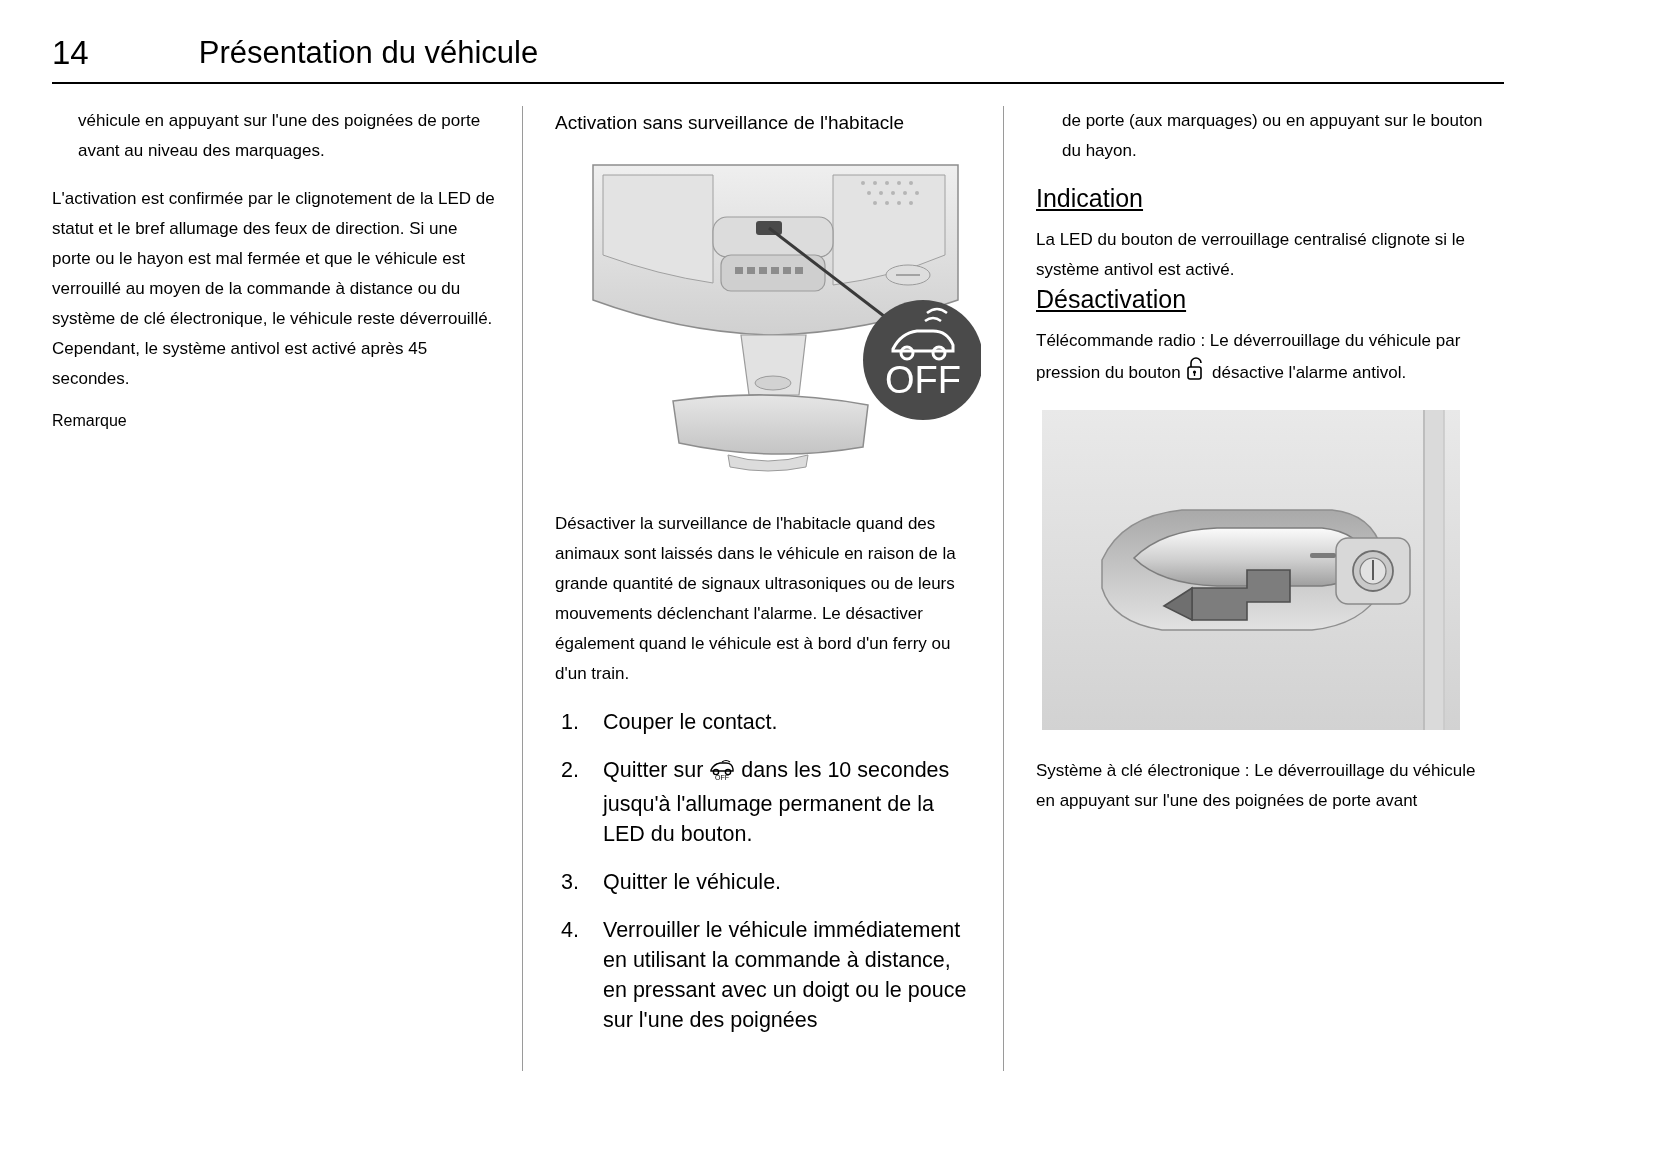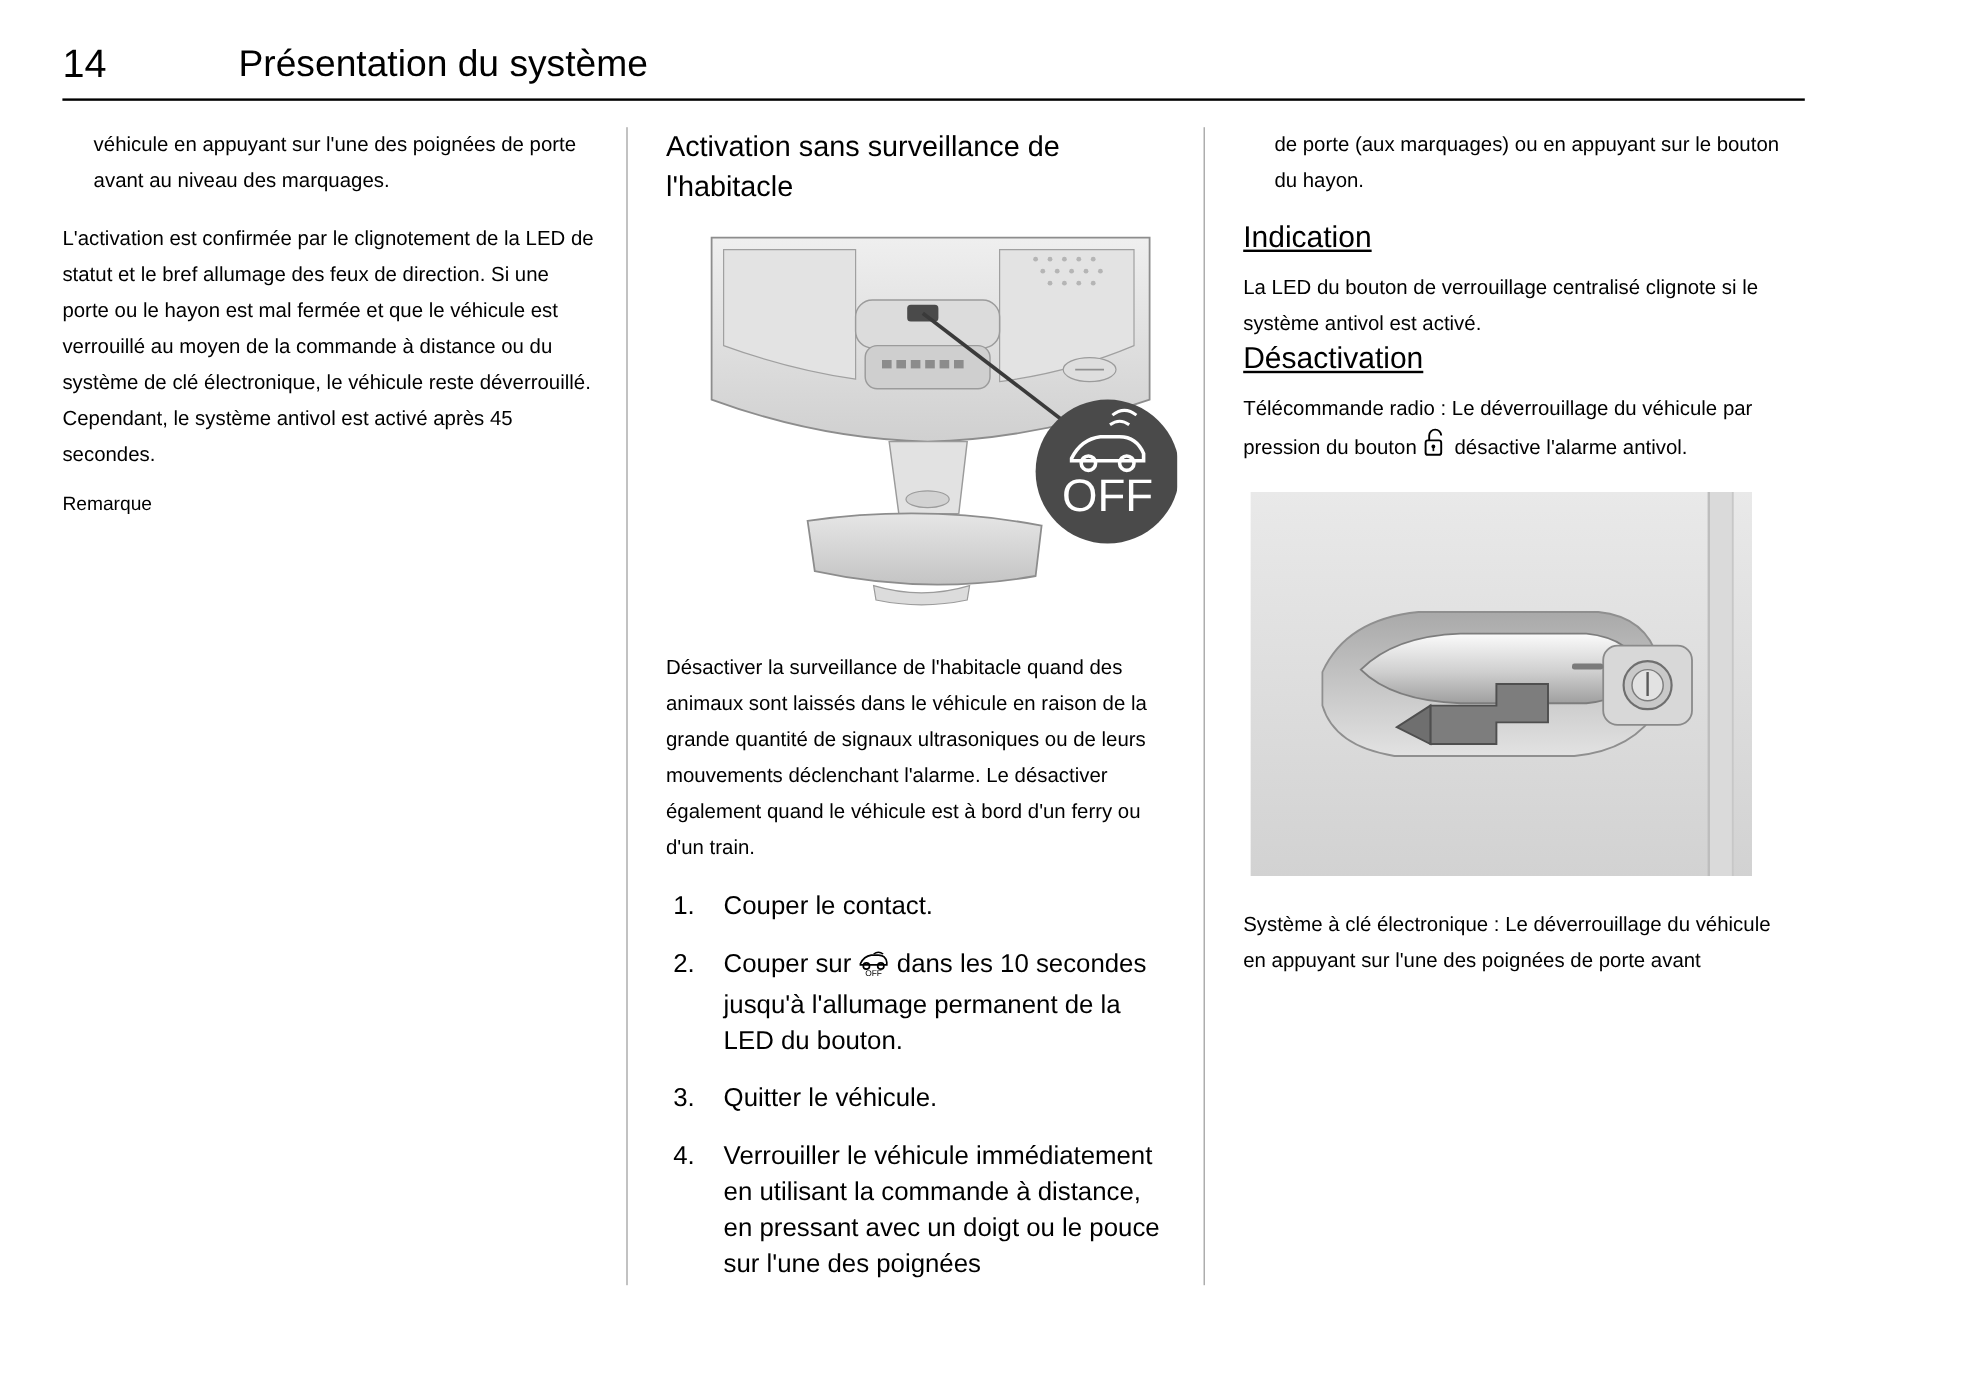--- a/index.html
+++ b/index.html
@@ -66,21 +66,21 @@
     margin: 0 0 18px 0;
     font-size: 17px;
     line-height: 30px;
   }
   p.tight { margin-bottom: 0; }
   .indent-first {
     text-indent: 0;
     padding-left: 26px;
   }
   h2.sub {
-    font-size: 24px;
+    font-size: 19px;
     font-weight: normal;
     margin: 0 0 16px 0;
     line-height: 33px;
   }
   h3.subsub {
     font-size: 25px;
     font-weight: normal;
     margin: 0 0 12px 0;
     text-decoration: underline;
   }
@@ -127,21 +127,21 @@
     font-family: "Liberation Sans", sans-serif;
   }
 </style>
 </head>
 <body>
 
 <div class="page">
 
   <div class="page-header">
     <div class="page-number">14</div>
-    <div class="page-title">Présentation du système</div>
+    <div class="page-title">Présentation du véhicule</div>
   </div>
   <div class="header-rule"></div>
 
   <div class="columns">
 
     <div class="col col-1">
       <p class="indent-first">véhicule en appuyant sur l'une des poignées de porte avant au niveau des marquages.</p>
       <p>L'activation est confirmée par le clignotement de la LED de statut et le bref allumage des feux de direction. Si une porte ou le hayon est mal fermée et que le véhicule est verrouillé au moyen de la commande à distance ou du système de clé électronique, le véhicule reste déverrouillé. Cependant, le système antivol est activé après 45 secondes.</p>
       <div class="note-head">Remarque</div>
     </div>
@@ -225,21 +225,21 @@
 
       <p>Désactiver la surveillance de l'habitacle quand des animaux sont laissés dans le véhicule en raison de la grande quantité de signaux ultrasoniques ou de leurs mouvements déclenchant l'alarme. Le désactiver également quand le véhicule est à bord d'un ferry ou d'un train.</p>
 
       <ol class="steps">
         <li>
           <span class="num">1.</span>
           <span>Couper le contact.</span>
         </li>
         <li>
           <span class="num">2.</span>
-          <span>Couper sur</span>
+          <span>Quitter sur</span>
           <span class="inline-icon">
             <svg width="26" height="22" viewBox="0 0 26 22" xmlns="http://www.w3.org/2000/svg">
               <path d="M2 11 q3 -6 9 -7 h6 q6 0 7 6 v2 H2 Z" fill="none" stroke="#000" stroke-width="1.4"></path>
               <circle cx="7" cy="13" r="2.6" fill="none" stroke="#000" stroke-width="1.4"></circle>
               <circle cx="19" cy="13" r="2.6" fill="none" stroke="#000" stroke-width="1.4"></circle>
               <path d="M13 3 q4 -3 8 0" fill="none" stroke="#000" stroke-width="1.2"></path>
               <text x="13" y="21" text-anchor="middle" font-size="7" font-family="Liberation Sans, sans-serif">OFF</text>
             </svg>
           </span>
           <span>dans les 10 secondes jusqu'à l'allumage permanent de la LED du bouton.</span>

